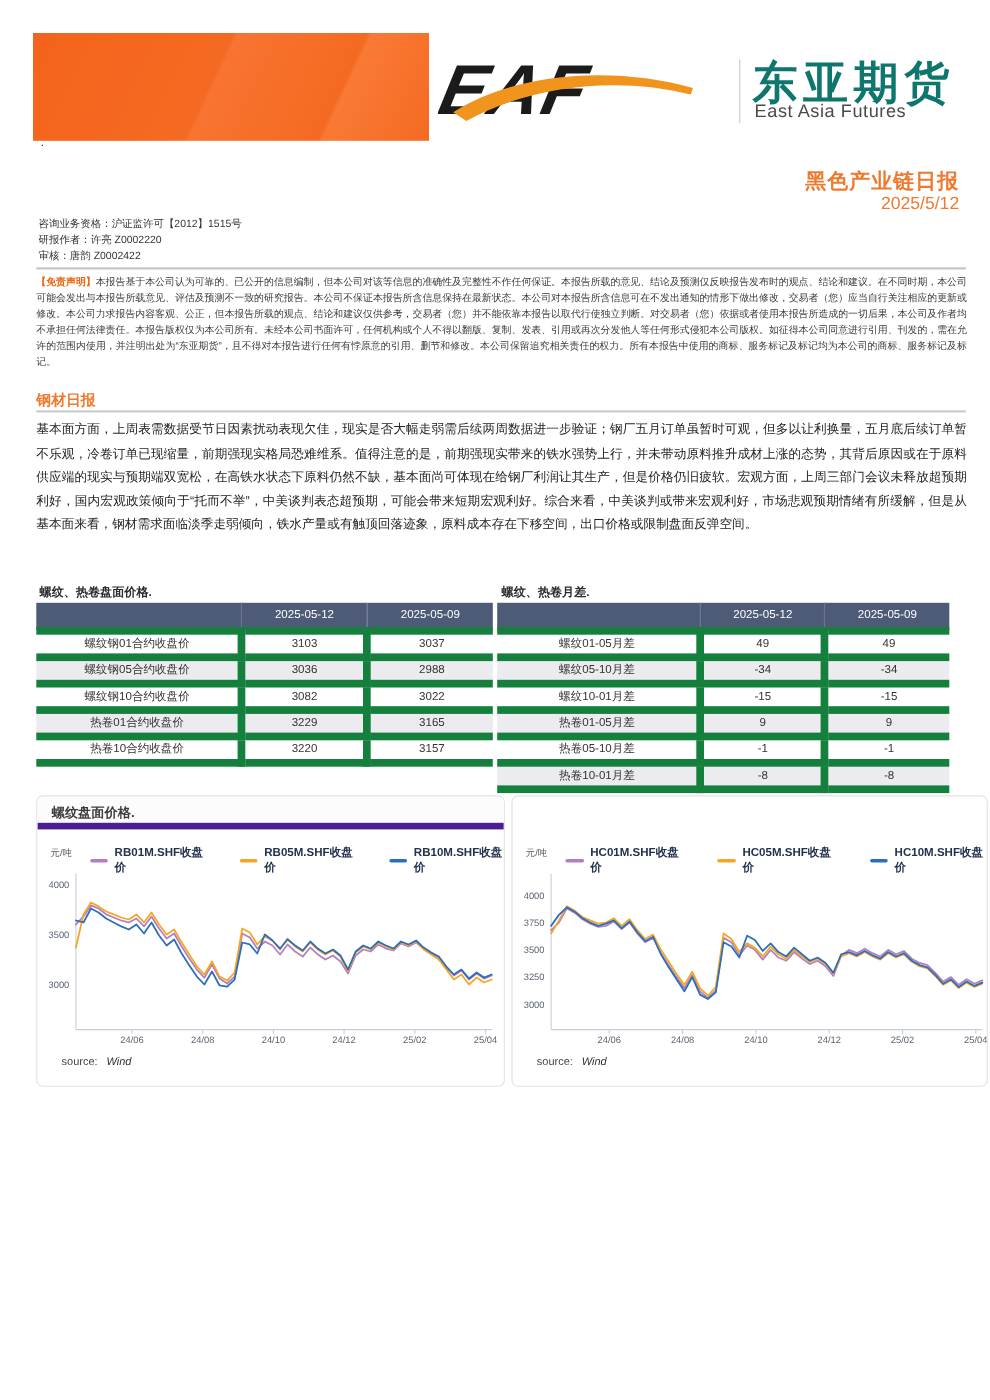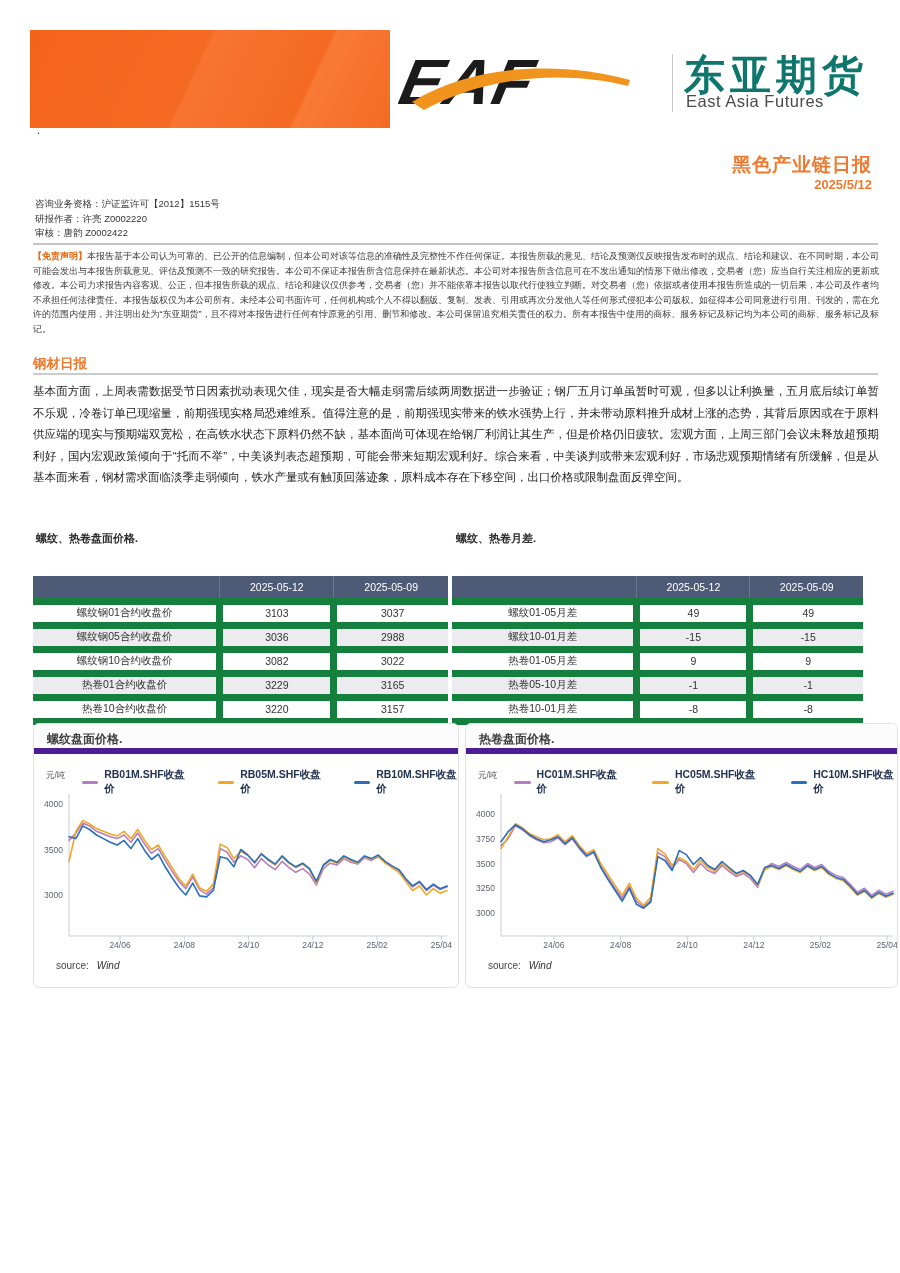--- a/index.html
+++ b/index.html
@@ -12,37 +12,37 @@
   
   .banner { position:absolute; left:30px; top:30px; width:360px; height:98px;
     background:linear-gradient(115deg,#f4631c 0%,#f56a22 45%,#f87430 46%,#f56a22 75%,#f97a35 76%,#f56a22 100%); }
   .logo-svg { position:absolute; left:398px; top:40px; }
   .brand-divider { position:absolute; left:672px; top:54px; width:1px; height:58px; background:#c9c9c9; }
   .brand-cn { position:absolute; left:684px; top:48px; width:196px; font-size:41px; font-weight:600;
     color:#0f766e; letter-spacing:5px; white-space:nowrap; }
   .brand-en { position:absolute; left:686px; top:92px; font-size:16.5px; color:#4a4a4a; letter-spacing:0.5px; }
   .stray-dot { position:absolute; left:37px; top:124px; font-size:11px; color:#333; }
   .report-title { position:absolute; right:28px; top:152px; font-size:19px; font-weight:bold; color:#ef7a2f; letter-spacing:1px; }
-  .report-date { position:absolute; right:28px; top:177px; font-size:13px; font-weight:bold; color:#ef7a2f; }
+  .report-date { position:absolute; right:28px; top:177px; font-size:16px; font-weight:normal; color:#ef7a2f; }
   
   .meta { position:absolute; left:35px; top:197px; font-size:9.5px; line-height:14.5px; color:#333; }
   .meta-sep { position:absolute; left:33px; top:243px; width:845px; height:2px; background:#c4c4c4; }
   
   .disclaimer { position:absolute; left:33px; top:249px; width:846px; font-size:9px; line-height:14.6px;
     color:#3a3a3a; text-align:justify; }
   .disclaimer .dlabel { color:#e8680f; font-weight:bold; }
   
   .section-title { position:absolute; left:33px; top:355px; font-size:13.5px; font-weight:bold; color:#ef7a2f;text-align:right; }
   .section-sep { position:absolute; left:33px; top:373px; width:845px; height:2px; background:#cccccc; }
   .body-text { position:absolute; left:33px; top:381px; width:846px; font-size:11.5px; line-height:21.6px;
     color:#222; text-align:justify; }
   
   .tbl-caption { position:absolute; top:531px; font-size:11px; font-weight:600; color:#2b2b2b; }
   .cap-left { left:36px; } .cap-right { left:456px; }
-  .dtable { position:absolute; top:548px; border-collapse:collapse; table-layout:fixed; font-size:10.5px;margin-top:28px; }
+  .dtable { position:absolute; top:548px; border-collapse:collapse; table-layout:fixed; font-size:10.5px; }
   .dtable.t-left { left:33px; width:415px; }
   .dtable.t-right { left:452px; width:411px; }
   .dtable th { background:#4e5b76; color:#fff; font-weight:normal; height:25px; text-align:center;
     border-left:1px solid #6a7690; }
   .dtable th:first-child { border-left:none; }
   .dtable td { height:24px; text-align:center; color:#333; background:#fff;
     border:7px solid #15803d; }
   .dtable tr:nth-child(even) td { background:#ebebf0; }
   .dtable td:first-child { border-left:none; } .dtable td:last-child { border-right:none; }
   .dtable col.c1 { width:45%; } .dtable col.c2 { width:27.5%; } .dtable col.c3 { width:27.5%; }
@@ -151,20 +151,25 @@
           <th></th>
           <th>2025-05-12</th>
           <th>2025-05-09</th>
         </tr>
       </thead>
       <tbody>
         <tr>
           <td>螺纹01-05月差</td>
           <td>49</td>
           <td>49</td>
+        </tr>
+        <tr>
+          <td>螺纹05-10月差</td>
+          <td>-34</td>
+          <td>-34</td>
         </tr>
         <tr>
           <td>螺纹10-01月差</td>
           <td>-15</td>
           <td>-15</td>
         </tr>
         <tr>
           <td>热卷01-05月差</td>
           <td>9</td>
           <td>9</td>
@@ -218,21 +223,20 @@
         <text x="343.07" y="190" text-anchor="middle">25/02</text>
         <line x1="407.33" y1="178" x2="407.33" y2="182" stroke="#c9ced6" stroke-width="1"></line>
         <text x="407.33" y="190" text-anchor="middle">25/04</text>
         <polyline points="35.0,82.4 41.9,75.1 48.7,65.1 55.6,67.9 62.5,73.3 69.4,76.1 76.2,78.8 83.1,80.6 90.0,77.0 96.9,84.2 103.7,75.1 110.6,86.1 117.5,95.2 124.3,90.6 131.2,102.4 138.1,113.4 145.0,123.4 151.8,130.7 158.7,118.8 165.6,131.6 172.5,136.1 179.3,129.8 186.2,90.6 193.1,94.3 199.9,104.3 206.8,97.9 213.7,101.5 220.6,109.7 227.4,100.6 234.3,107.0 241.2,111.6 248.1,103.4 254.9,109.7 261.8,114.3 268.7,110.6 275.5,116.1 282.4,127.0 289.3,110.6 296.2,105.2 303.0,107.0 309.9,100.6 316.8,104.3 323.7,106.1 330.5,99.7 337.4,102.4 344.3,98.8 351.1,104.3 358.0,108.8 364.9,112.5 371.8,121.6 378.6,128.8 385.5,124.3 392.4,132.5 399.3,127.0 406.1,131.6 413.0,128.8" fill="none" stroke="#b47ec2" stroke-width="1.6" stroke-linejoin="round" stroke-linecap="round"></polyline>
         <polyline points="35.0,103.4 41.9,73.3 48.7,62.4 55.6,66.0 62.5,70.6 69.4,73.3 76.2,76.1 83.1,77.9 90.0,73.3 96.9,80.6 103.7,71.5 110.6,82.4 117.5,91.5 124.3,87.0 131.2,98.8 138.1,109.7 145.0,120.7 151.8,127.9 158.7,116.1 165.6,129.8 172.5,133.4 179.3,126.1 186.2,86.1 193.1,89.7 199.9,100.6 206.8,93.3 213.7,97.0 220.6,105.2 227.4,95.2 234.3,102.4 241.2,107.0 248.1,98.8 254.9,105.2 261.8,109.7 268.7,106.1 275.5,111.6 282.4,125.2 289.3,107.9 296.2,102.4 303.0,105.2 309.9,98.8 316.8,102.4 323.7,105.2 330.5,98.8 337.4,101.5 344.3,97.9 351.1,105.2 358.0,109.7 364.9,114.3 371.8,123.4 378.6,132.5 385.5,127.9 392.4,137.0 399.3,130.7 406.1,135.2 413.0,132.5" fill="none" stroke="#f5a623" stroke-width="1.6" stroke-linejoin="round" stroke-linecap="round"></polyline>
         <polyline points="35.0,78.8 41.9,80.6 48.7,67.9 55.6,71.5 62.5,77.0 69.4,80.6 76.2,84.2 83.1,87.0 90.0,82.4 96.9,90.6 103.7,80.6 110.6,92.4 117.5,101.5 124.3,96.1 131.2,108.8 138.1,119.7 145.0,129.8 151.8,137.0 158.7,125.2 165.6,137.9 172.5,138.9 179.3,132.5 186.2,98.8 193.1,100.6 199.9,108.8 206.8,91.5 213.7,97.0 220.6,104.3 227.4,96.1 234.3,101.5 241.2,106.1 248.1,97.9 254.9,104.3 261.8,108.8 268.7,105.2 275.5,110.6 282.4,123.4 289.3,107.0 296.2,101.5 303.0,104.3 309.9,97.9 316.8,101.5 323.7,104.3 330.5,97.9 337.4,100.6 344.3,97.0 351.1,103.4 358.0,107.9 364.9,111.6 371.8,120.7 378.6,127.9 385.5,123.4 392.4,131.6 399.3,126.1 406.1,130.7 413.0,127.9" fill="none" stroke="#2a6fba" stroke-width="1.6" stroke-linejoin="round" stroke-linecap="round"></polyline>
       </svg>
     </div>
 
   <div class="card c-right">
-    <div class="card-title">热卷盘面价格.</div>
     <div class="y-unit">元/吨</div>
     <div class="legend">
         <div class="legend-item">
           <span class="legend-swatch" style="background: rgb(180, 126, 194);"></span>
           <span class="legend-label">HC01M.SHF收盘价</span>
         </div>
         <div class="legend-item">
           <span class="legend-swatch" style="background: rgb(245, 166, 35);"></span>
           <span class="legend-label">HC05M.SHF收盘价</span>
         </div>

